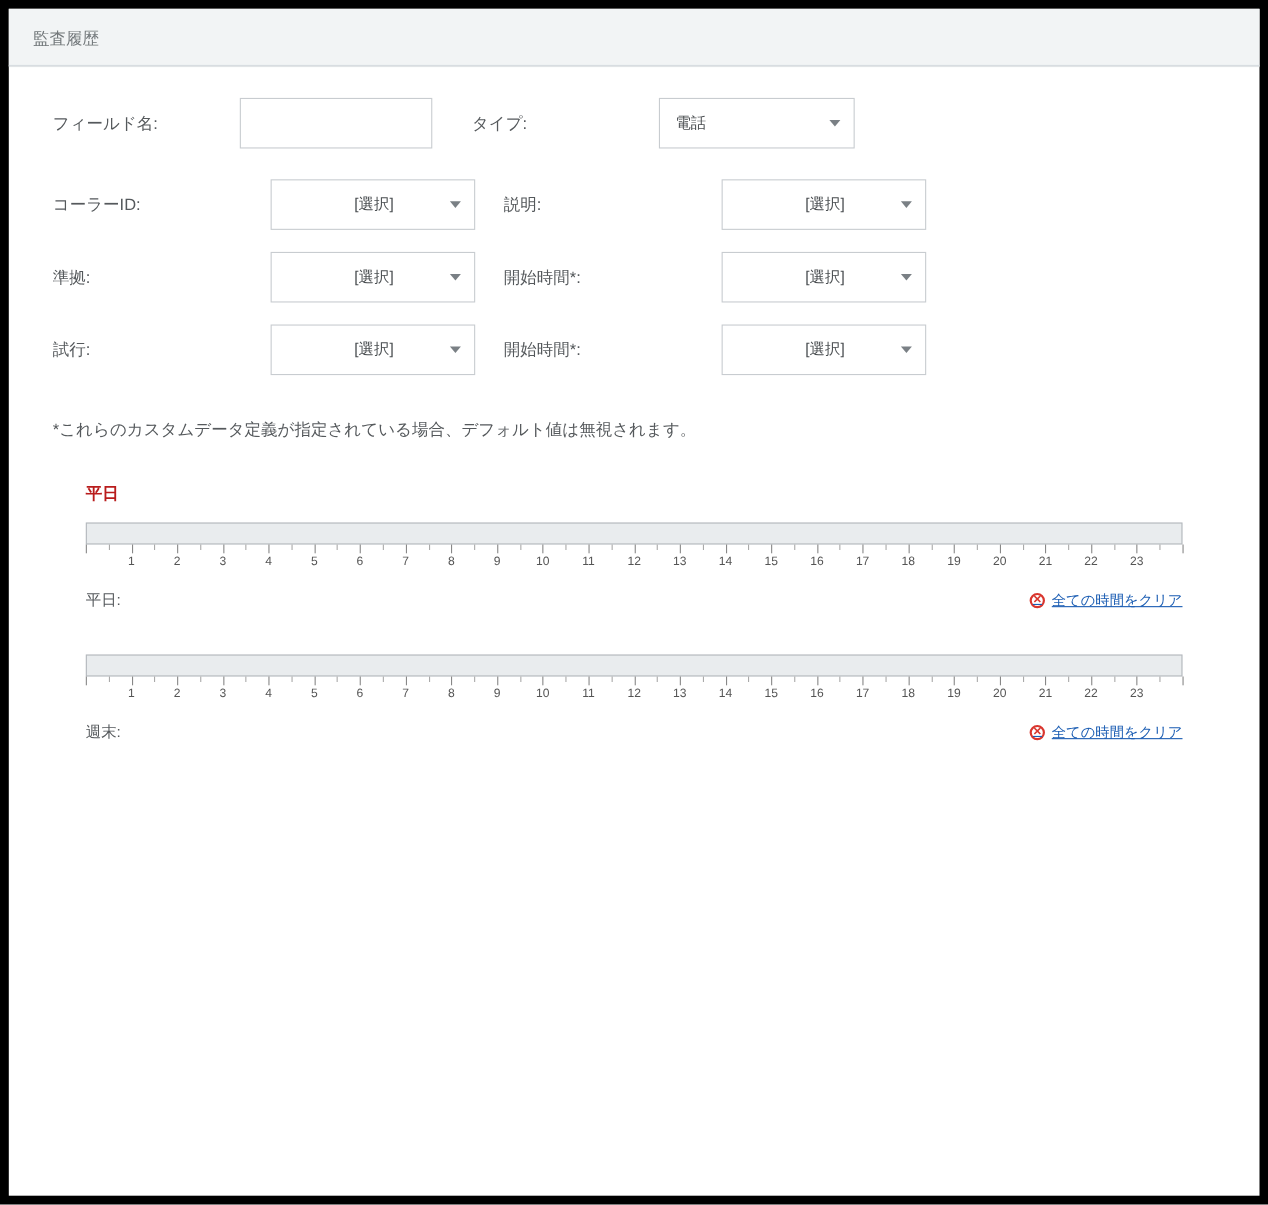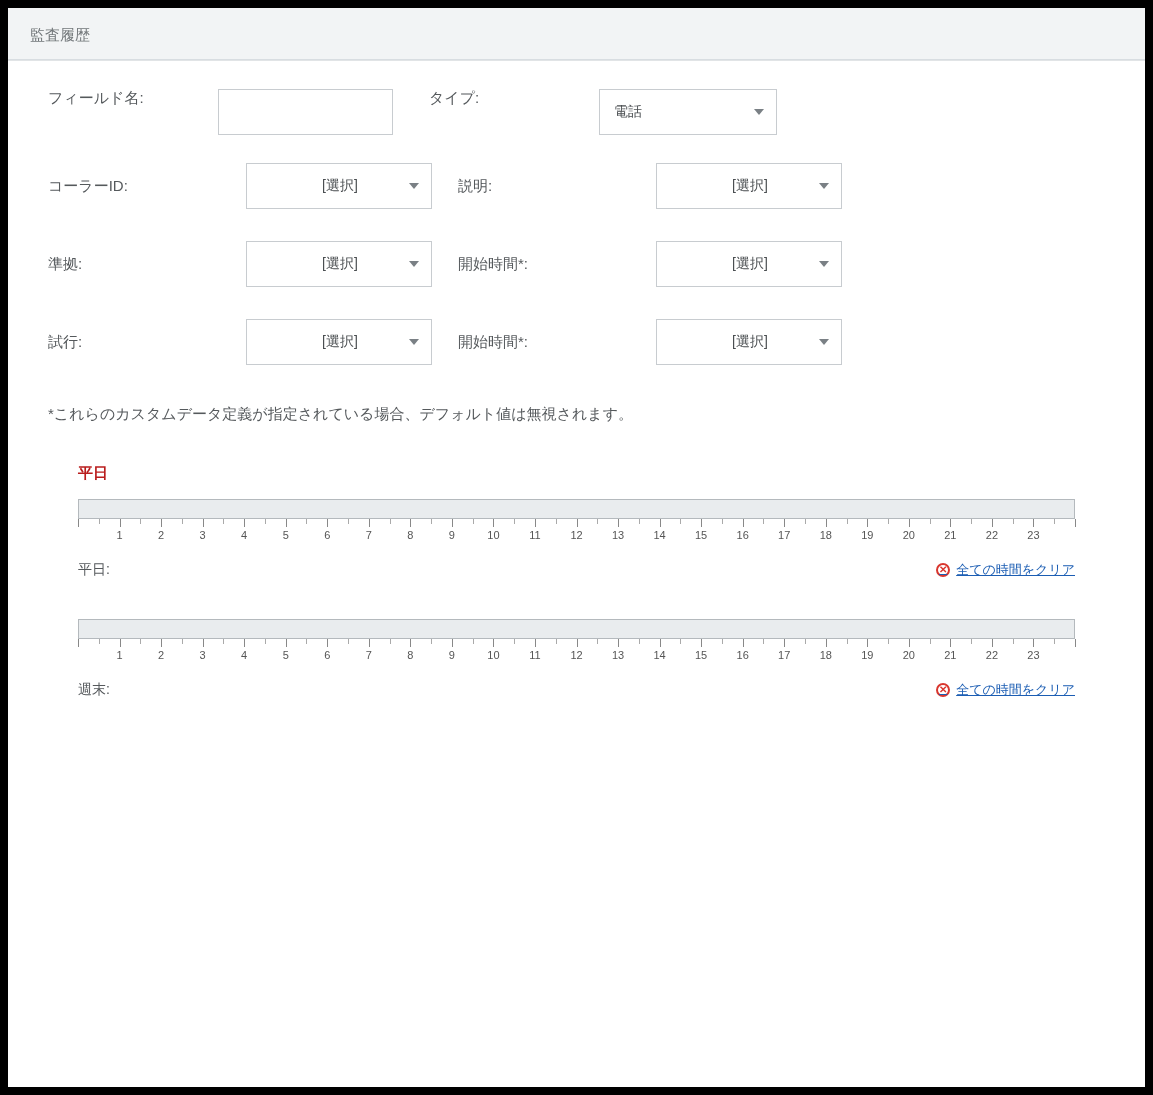--- a/index.html
+++ b/index.html
@@ -41,20 +41,21 @@
   }
   .hr {
     border: none;
     border-top: 1px solid #e1e4e6;
   }
   .form-area {
     padding: 28px 40px 10px 40px;
   }
   .row {
     display: flex;
+    align-items: center;
     margin-bottom: 28px;
   }
   .label {
     color: #55595c;
     font-size: 15px;
     min-width: 170px;
   }
   .text-input {
     width: 175px;
     height: 46px;
@@ -85,21 +86,21 @@
   }
   .top-row .label:nth-of-type(2) { margin-left: 36px; min-width: 170px; }
   .two-col {
     display: flex;
     margin-top: 10px;
   }
   .col {
     width: 410px;
     display: flex;
     flex-direction: column;
-    gap: 32px;
+    gap: 20px;
   }
   .col .field {
     display: flex;
     align-items: center;
   }
   .col .label { min-width: 198px; }
   .col .select { width: 186px; }
   .note {
     color: #55595c;
     font-size: 15px;

